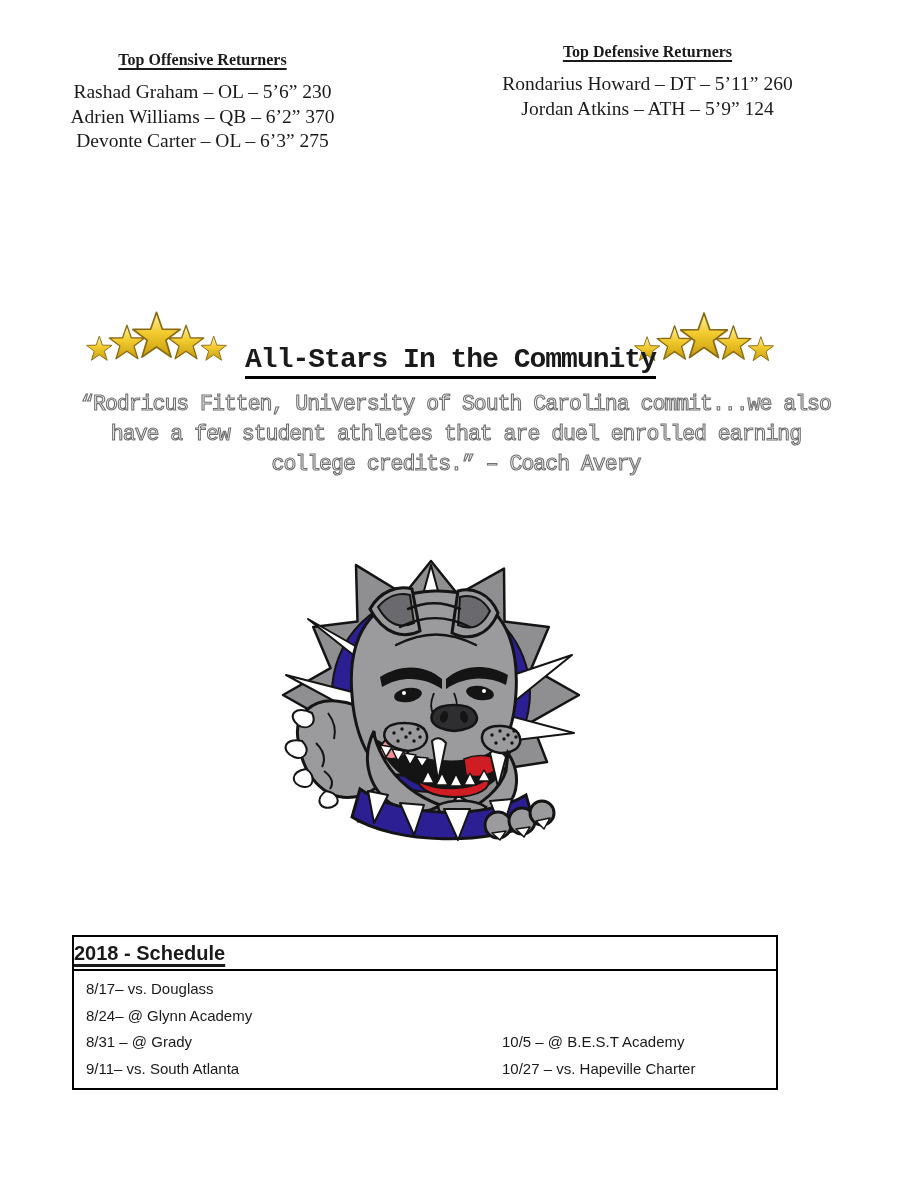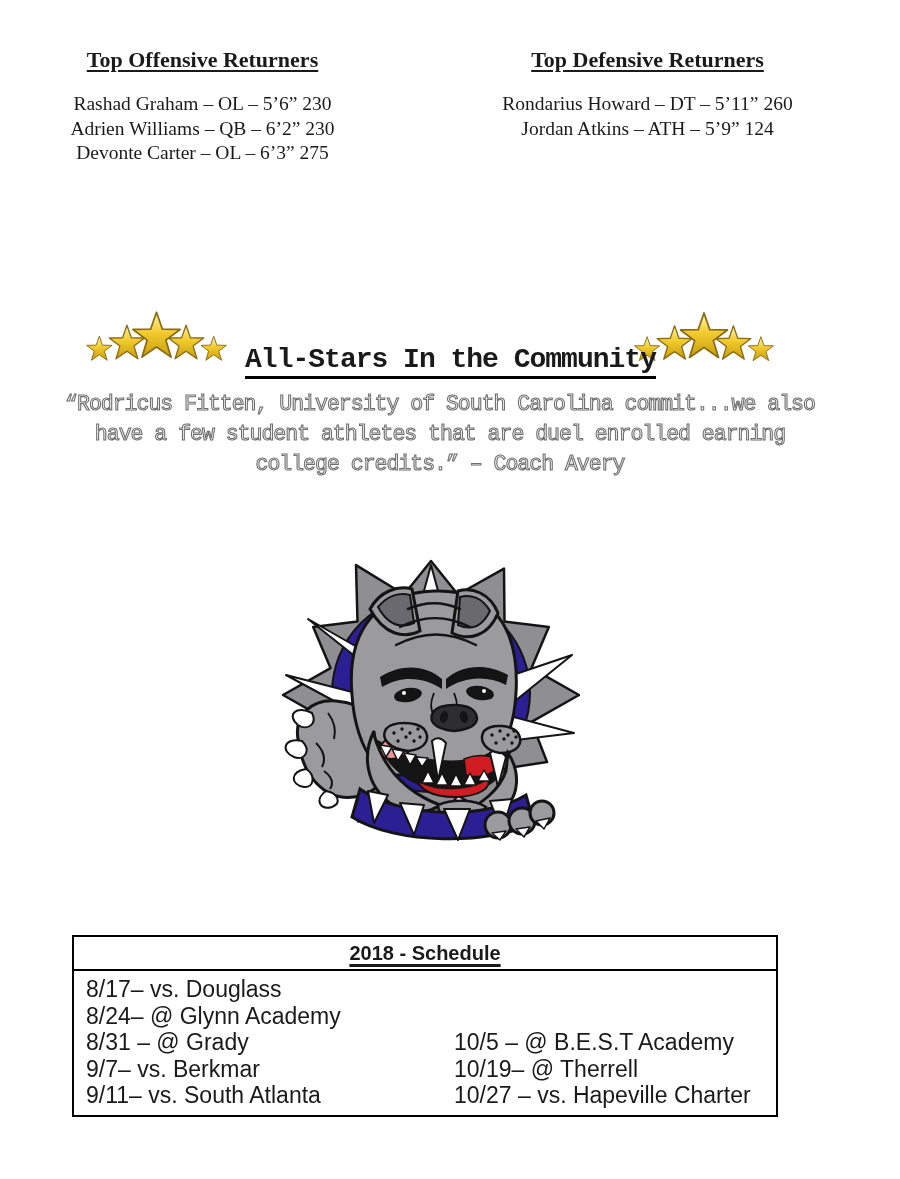--- a/index.html
+++ b/index.html
@@ -2,57 +2,57 @@
 <html><head>
 <meta charset="utf-8">
 <style>
   html,body{margin:0;padding:0;background:#ffffff;}
   .page{position:relative;width:900px;height:1179px;background:#ffffff;overflow:hidden;
         font-family:"Liberation Serif",serif;color:#1a1a1a;}
   .abs{position:absolute;}
 
   
   .ret-block{text-align:center;font-size:19.5px;line-height:24.5px;}
-  .ret-title{font-weight:bold;font-size:22px;line-height:24px;
+  .ret-title{font-weight:bold;font-size:16px;line-height:24px;
              text-decoration:underline;text-decoration-thickness:2px;text-underline-offset:3px;
-             margin-bottom:20px;}
+             margin-bottom:8px;}
 
   
   .community-heading{font-family:"Liberation Mono",monospace;font-weight:bold;
                      font-size:28px;letter-spacing:-1px;}
   .community-heading span{border-bottom:3px solid #000;padding-bottom:1px;margin-left:36px;}
   .quote{font-family:"Liberation Mono",monospace;font-size:21.5px;line-height:30px;
          text-align:center;color:#ffffff;-webkit-text-stroke:1.1px #6f6f6f;
          letter-spacing:-1px;}
 
   
   .sched{border:2px solid #000;background:#fff;font-family:"Liberation Sans",sans-serif;}
-  .sched-header{border-bottom:2px solid #000;text-align:center;
+  .sched-header{border-bottom:2px solid #000;
                 font-size:20px;font-weight:bold;padding:5px 0 4px 0;}
   .sched-header span{text-decoration:underline;text-decoration-thickness:2.5px;text-underline-offset:4px;}
   .sched-body{padding:5px 0 6px 0;}
-  .sched-row{display:flex;font-size:23px;line-height:26.6px;}
+  .sched-row{display:flex;font-size:15px;line-height:26.6px;gap:48px;}
   .sched-cell-l{width:368px;padding-left:12px;}
   .sched-cell-r{flex:1;}
 
   svg{display:block;}
 </style>
 </head>
 <body>
 
 <div class="page">
 
   <div class="abs ret-block" style="left:30px;top:48px;width:345px;">
     <div class="ret-title">Top Offensive Returners</div>
     <div>Rashad Graham – OL – 5’6” 230</div>
-    <div>Adrien Williams – QB – 6’2” 230</div>
+    <div>Adrien Williams – QB – 6’2” 370</div>
     <div>Devonte Carter – OL – 6’3” 275</div>
   </div>
 
-  <div class="abs ret-block" style="left:475px;top:48px;width:345px;">
+  <div class="abs ret-block" style="left:475px;top:40px;width:345px;">
     <div class="ret-title">Top Defensive Returners</div>
     <div>Rondarius Howard – DT – 5’11” 260</div>
     <div>Jordan Atkins – ATH – 5’9” 124</div>
   </div>
 
   <div class="abs" style="left:85px;top:311px;">
     <svg width="143" height="56" viewBox="0 0 150 58">
       <defs>
         <linearGradient id="gold" x1="0" y1="0" x2="0" y2="1">
           <stop offset="0" stop-color="#fff3b0"></stop>
@@ -79,21 +79,21 @@
         <polygon transform="translate(106 34) scale(19.5)" points="0,-1 0.235,-0.324 0.951,-0.309 0.38,0.124 0.588,0.809 0,0.4 -0.588,0.809 -0.38,0.124 -0.951,-0.309 -0.235,-0.324"></polygon>
         <polygon transform="translate(75 27) scale(26)" points="0,-1 0.235,-0.324 0.951,-0.309 0.38,0.124 0.588,0.809 0,0.4 -0.588,0.809 -0.38,0.124 -0.951,-0.309 -0.235,-0.324"></polygon>
       </g>
     </svg>
   </div>
 
   <div class="abs community-heading" style="left:15px;top:344px;width:835px;text-align:center;">
     <span>All-Stars In the Community</span>
   </div>
 
-  <div class="abs quote" style="left:0px;top:389px;width:880px;">
+  <div class="abs quote" style="left:16px;top:389px;width:880px;">
     <div>“Rodricus Fitten, University of South Carolina commit...we also</div>
     <div>have a few student athletes that are duel enrolled earning</div>
     <div>college credits.” – Coach Avery</div>
   </div>
 
   <div class="abs" style="left:268px;top:543px;">
     <svg width="312" height="298" viewBox="0 0 312 298">
 
       <polygon fill="#8f8f91" stroke="#141414" stroke-width="2.5" stroke-linejoin="round" points="311,152 263.5,178.9 279,219 236.5,225.5 238,281.9 189.9,252.5 163,288 136.1,252.5 90,278.4 89.5,225.5 48.7,218 62.5,178.9 15,152 62.5,125.1 45.2,84 89.5,78.5 88,22.1 136.1,51.5 163,18 189.9,51.5 236,25.6 236.5,78.5 280.8,84 263.5,125.1"></polygon>
 
@@ -230,23 +230,19 @@
         <div class="sched-cell-l">8/17– vs. Douglass</div>
       </div>
       <div class="sched-row">
         <div class="sched-cell-l">8/24– @ Glynn Academy</div>
       </div>
       <div class="sched-row">
         <div class="sched-cell-l">8/31 – @ Grady</div>
         <div class="sched-cell-r">10/5 – @ B.E.S.T Academy</div>
       </div>
       <div class="sched-row">
-        <div class="sched-cell-l">9/7– vs. Berkmar</div>
-        <div class="sched-cell-r">10/19– @ Therrell</div>
-      </div>
-      <div class="sched-row">
         <div class="sched-cell-l">9/11– vs. South Atlanta</div>
         <div class="sched-cell-r">10/27 – vs. Hapeville Charter</div>
       </div>
     </div>
   </div>
 
 </div>
 
 </body></html>

